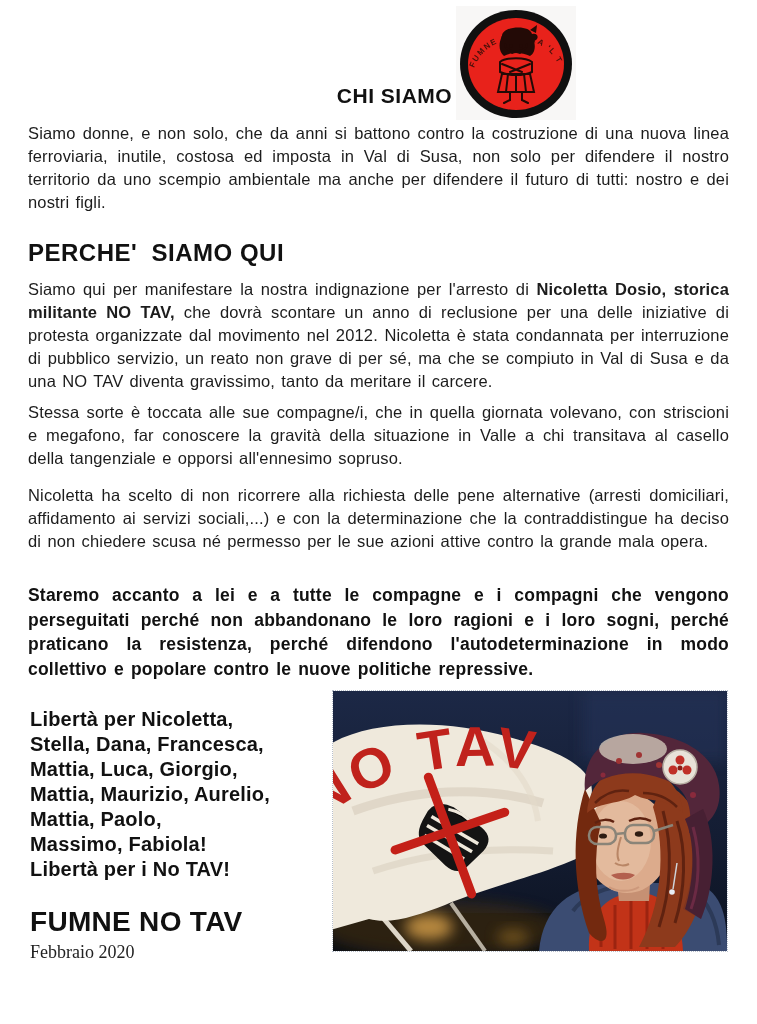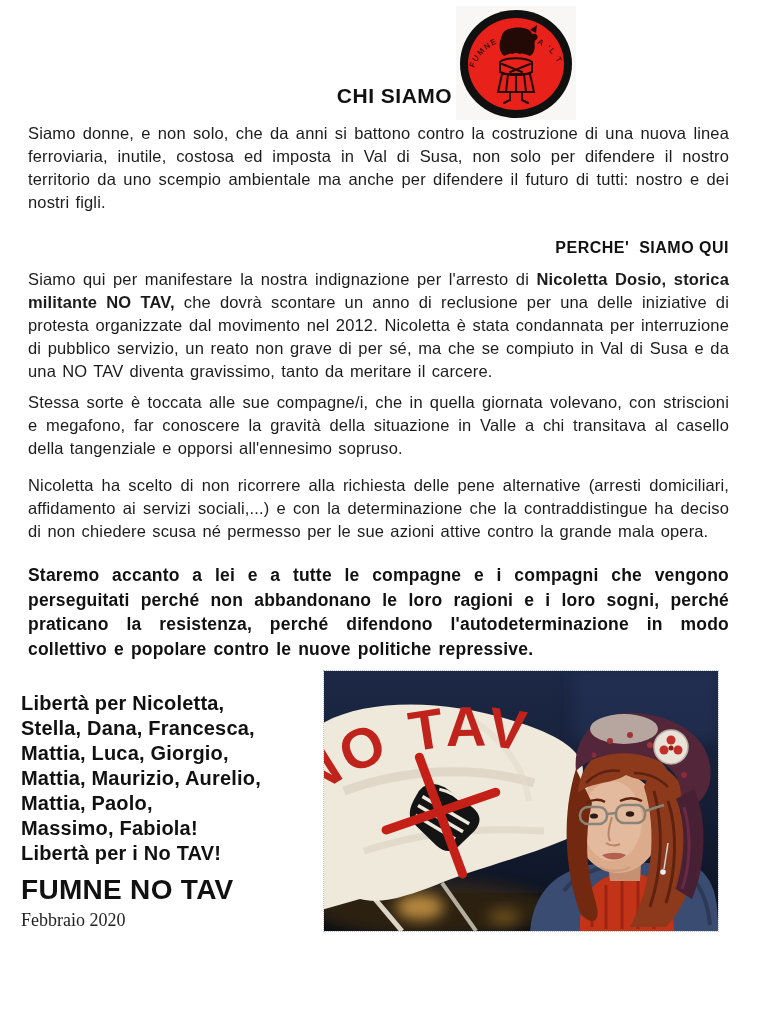--- a/index.html
+++ b/index.html
@@ -36,54 +36,54 @@
   .content p {
     margin: 0;
     font-size: 16.5px;
     line-height: 23px;
     text-align: justify;
     letter-spacing: 0.15px;
     word-spacing: 1.5px;
   }
   h2.perche {
     margin: 25px 0 11px 0;
-    text-align: right;
-    font-size: 16px;
+    text-align: left;
+    font-size: 24px;
     font-weight: bold;
     letter-spacing: 0.5px;
     white-space: pre;
     color: #111;
   }
   p.gap-after { margin-bottom: 14px; margin-top: 8px; }
   p.bold-para {
     font-weight: bold;
     font-size: 17.5px;
     line-height: 24.5px;
     letter-spacing: 0.2px;
     word-spacing: 2px;
-    margin-top: 20px;
+    margin-top: 30px;
     color: #111;
   }
   
   .bottom {
     display: flex;
     margin-top: 10px;
-    padding-left: 21px;
-    align-items: flex-end;
+    padding-left: 30px;
+    align-items: flex-start;
   }
   .liberty-col { width: 303px; padding-top: 16px; }
   .liberty-line {
     font-weight: bold;
     font-size: 20px;
     line-height: 25px;
     letter-spacing: 0.2px;
     color: #111;
   }
   .signature {
-    margin-top: 8px;
+    margin-top: 24px;
     font-weight: bold;
     font-size: 28px;
     letter-spacing: 0.3px;
     color: #111;
   }
   .date { margin-top: 4px; font-size: 18px; color: #222; font-family: Liberation Serif, serif; }
   .photo-box {
     width: 394px; height: 260px;
     flex: 0 0 394px;
     outline: 1px dotted #b8c0cc;

